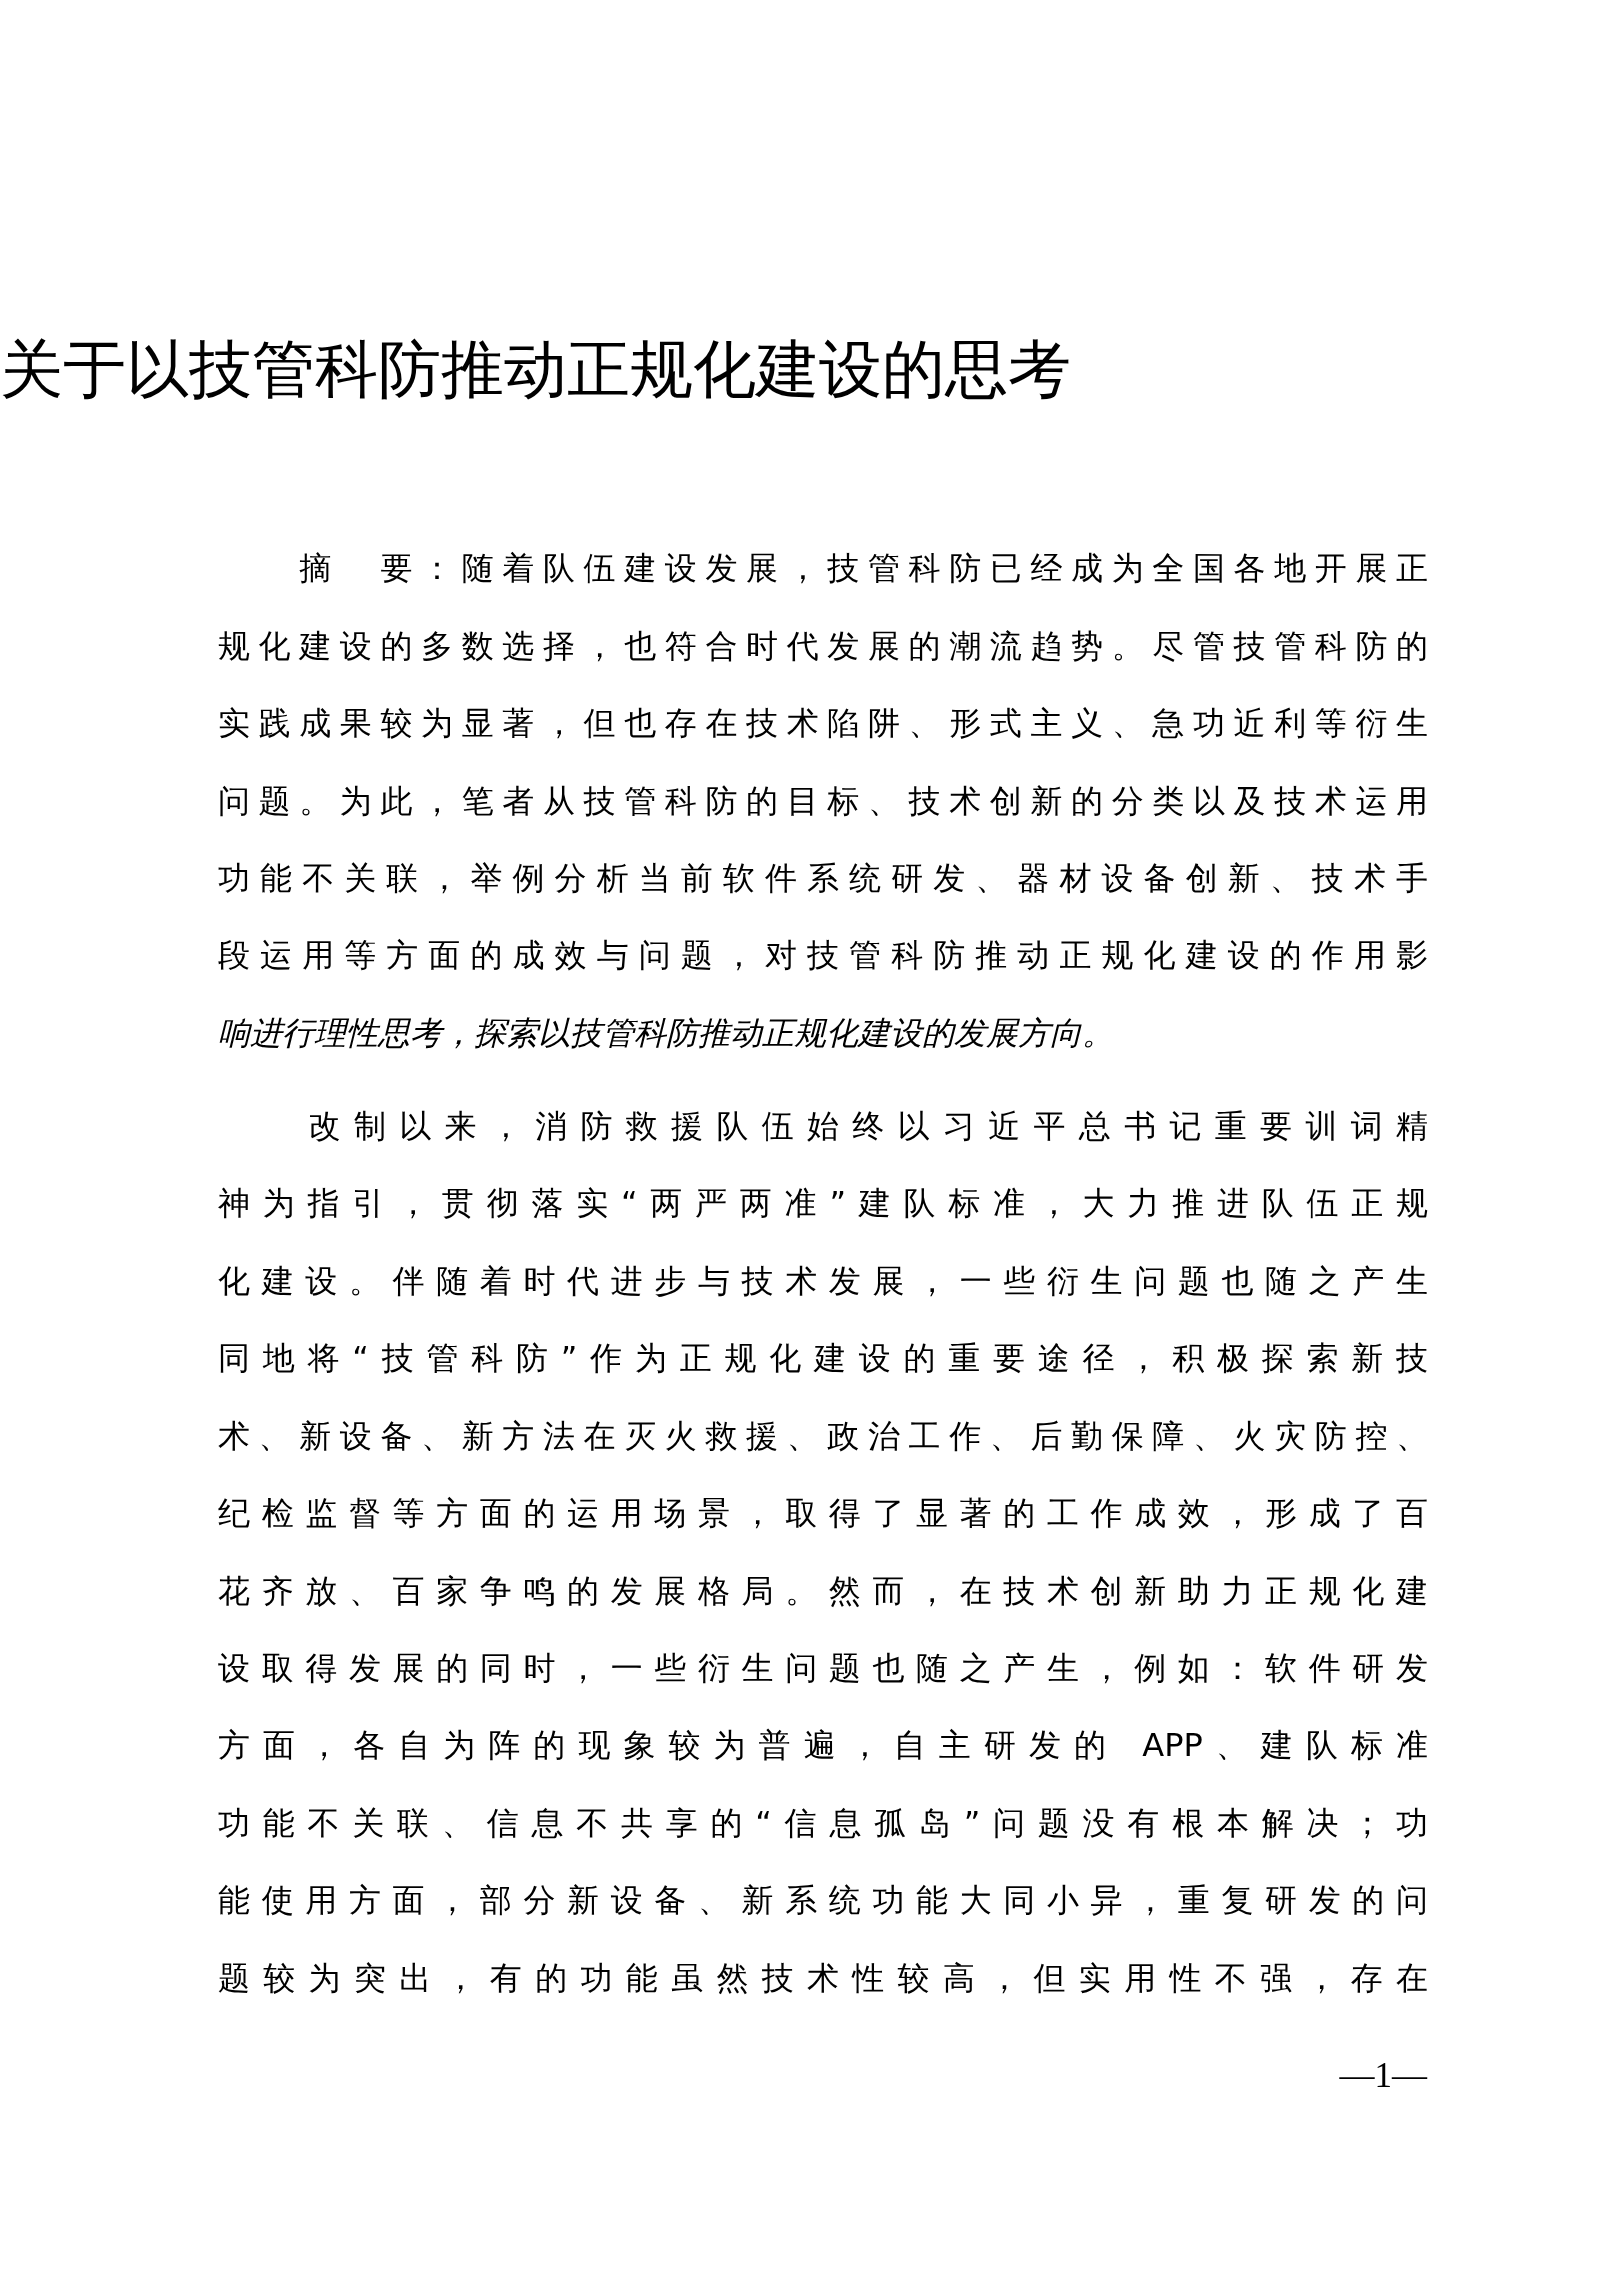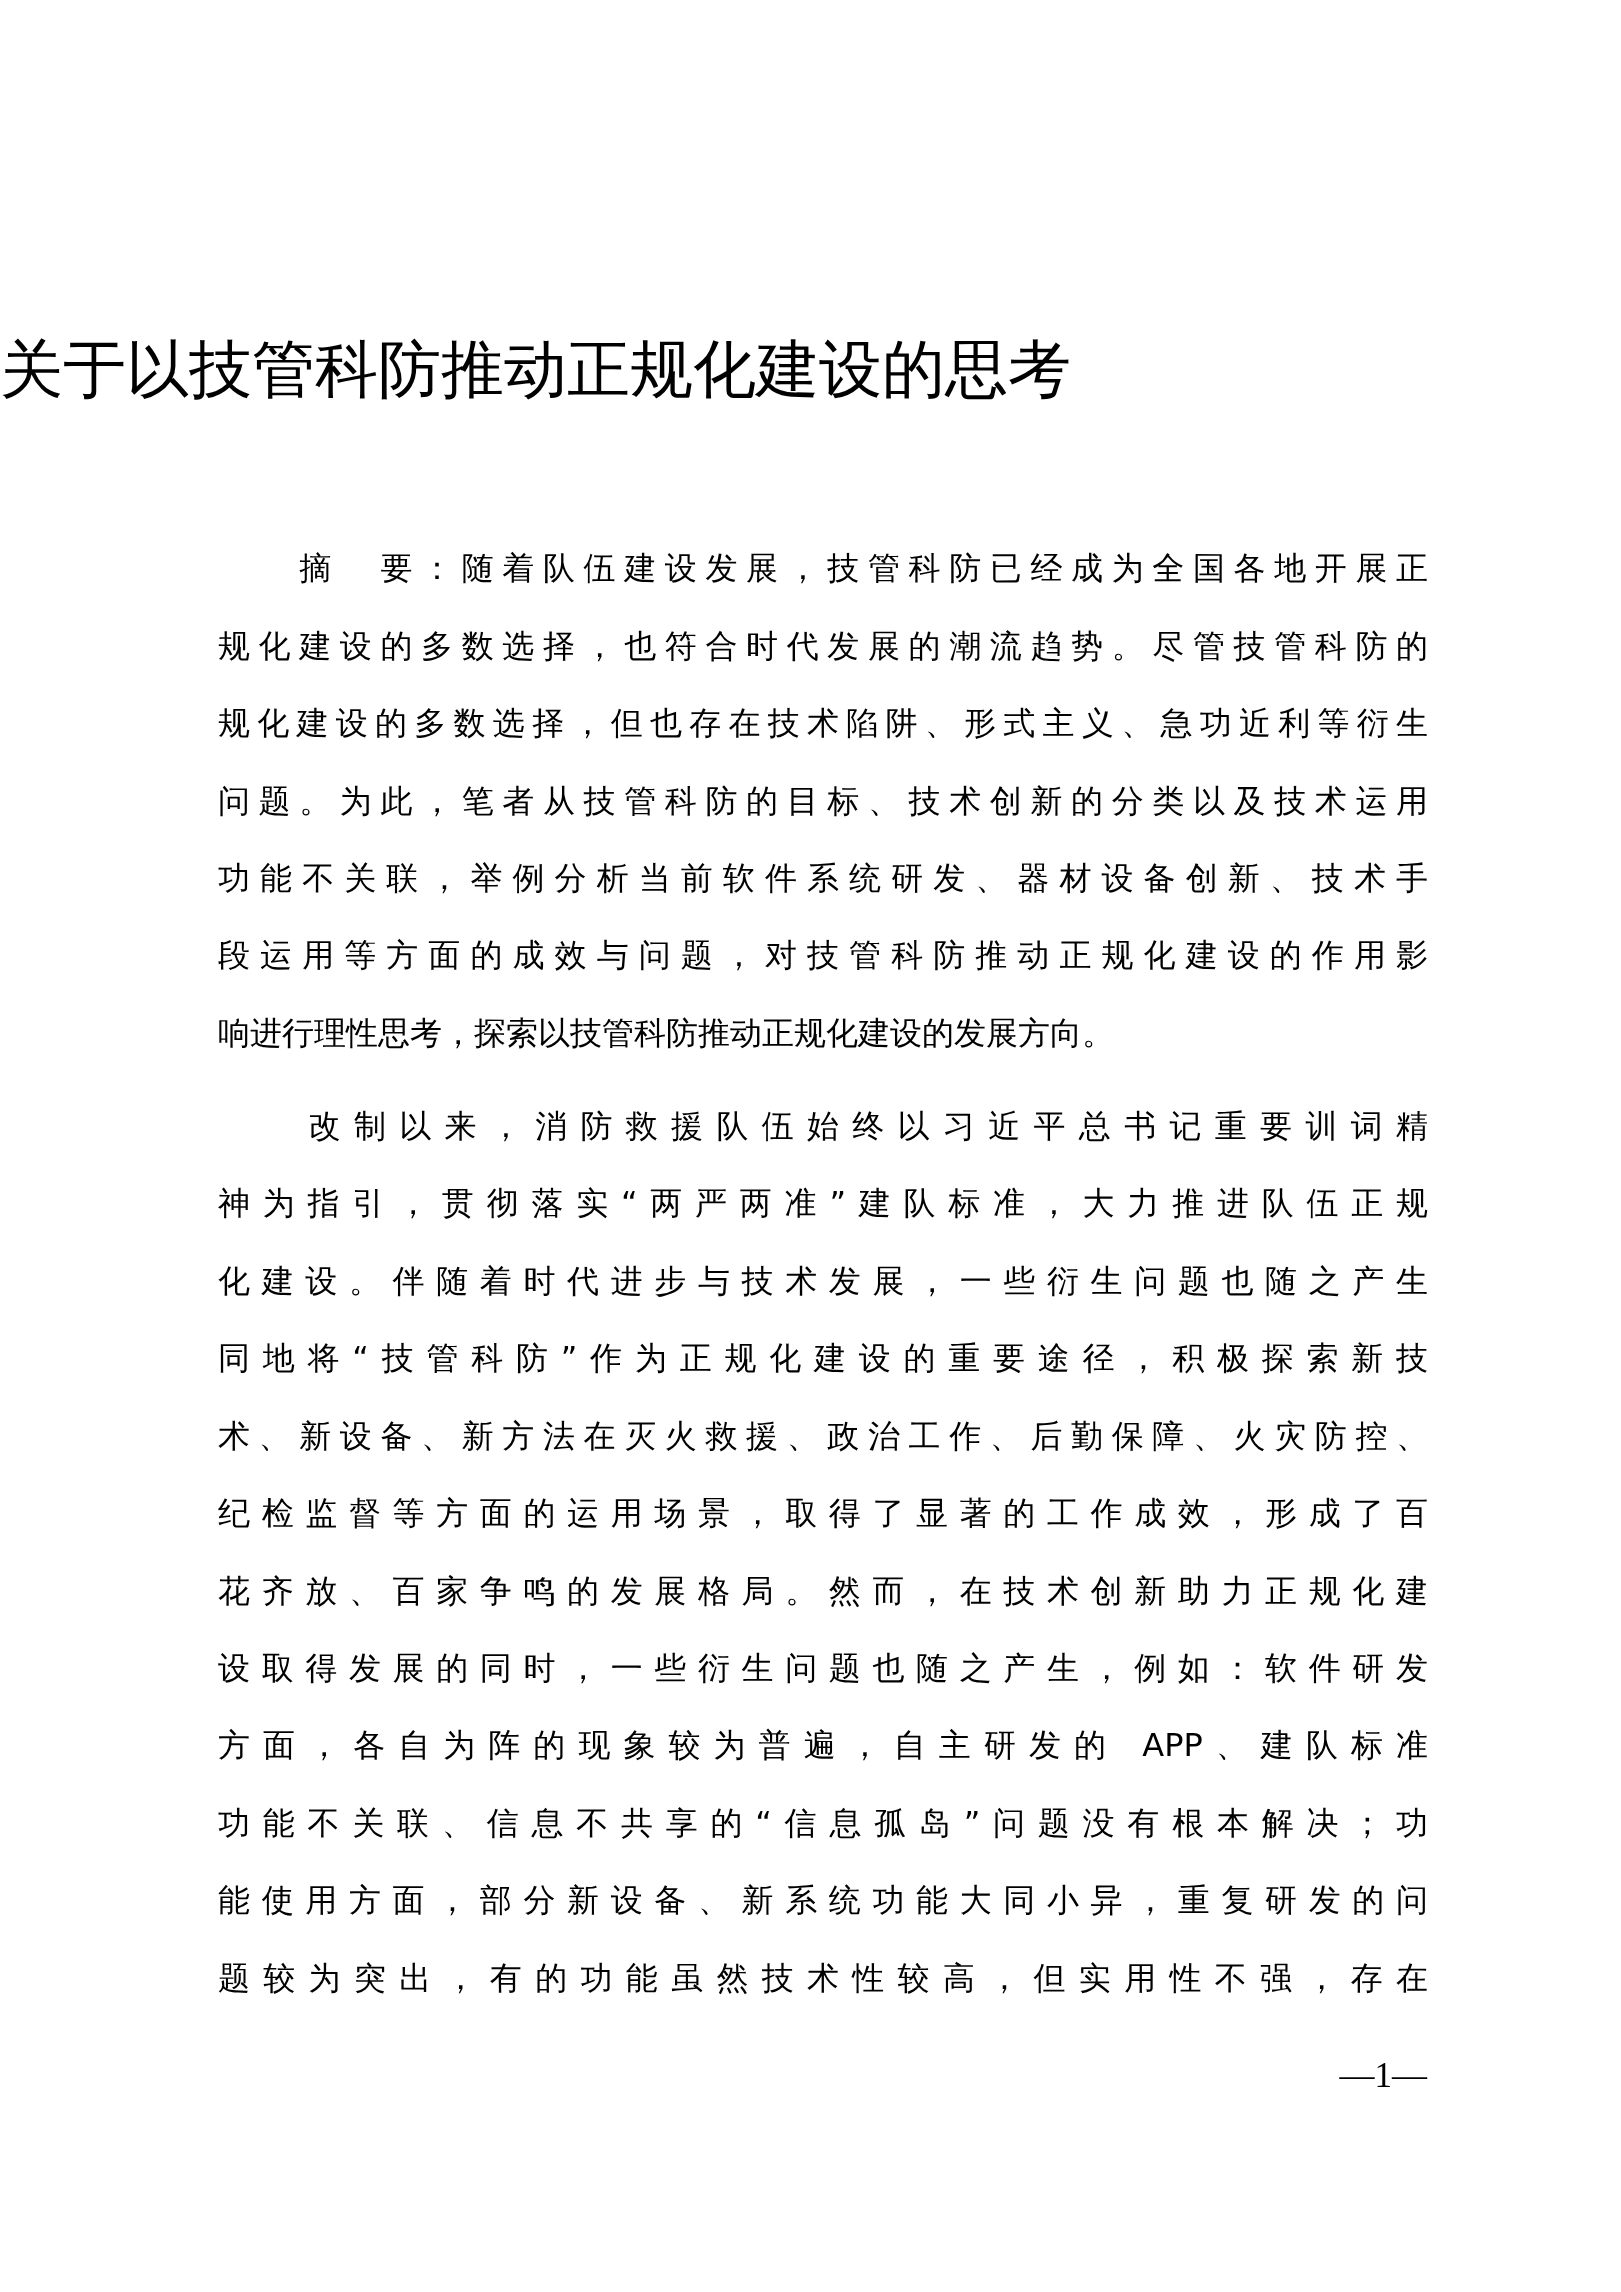--- a/index.html
+++ b/index.html
@@ -3,34 +3,34 @@
 <meta charset="utf-8">
 <style>
   html, body { margin:0; padding:0; background:#ffffff; }
   body { width:1621px; height:2293px; position:relative; overflow:hidden;
          font-family:"DejaVu Sans","Liberation Sans",sans-serif; color:#000; }
   .title { position:absolute; left:0; width:1621px; top:331px; text-align:left;
            font-size:63px; line-height:78px; letter-spacing:0px; }
   .line { position:absolute; left:218px; width:1210px; height:77px;
           font-size:32px; line-height:77px; white-space:nowrap;
           text-align:justify; text-align-last:justify; }
-  .line.last { text-align-last:left; }
+  .line.last { text-align-last:left;font-style:italic; }
   .pagenum { position:absolute; right:194px; top:2056px; font-family:"Liberation Serif",serif;
              font-size:35px; line-height:39px; }
 </style>
 </head>
 <body>
 
 <div>
   <div class="title">关于以技管科防推动正规化建设的思考</div>
 
   <div>
     <div class="line" style="top:530px">　　摘　要：随着队伍建设发展，技管科防已经成为全国各地开展正</div>
     <div class="line" style="top:608px">规化建设的多数选择，也符合时代发展的潮流趋势。尽管技管科防的</div>
-    <div class="line" style="top:685px">规化建设的多数选择，但也存在技术陷阱、形式主义、急功近利等衍生</div>
+    <div class="line" style="top:685px">实践成果较为显著，但也存在技术陷阱、形式主义、急功近利等衍生</div>
     <div class="line" style="top:763px">问题。为此，笔者从技管科防的目标、技术创新的分类以及技术运用</div>
     <div class="line" style="top:840px">功能不关联，举例分析当前软件系统研发、器材设备创新、技术手</div>
     <div class="line" style="top:917px">段运用等方面的成效与问题，对技管科防推动正规化建设的作用影</div>
     <div class="line last" style="top:995px">响进行理性思考，探索以技管科防推动正规化建设的发展方向。</div>
   </div>
 
   <div>
     <div class="line" style="top:1088px">　　改制以来，消防救援队伍始终以习近平总书记重要训词精</div>
     <div class="line" style="top:1165px">神为指引，贯彻落实“两严两准”建队标准，大力推进队伍正规</div>
     <div class="line" style="top:1243px">化建设。伴随着时代进步与技术发展，一些衍生问题也随之产生</div>

